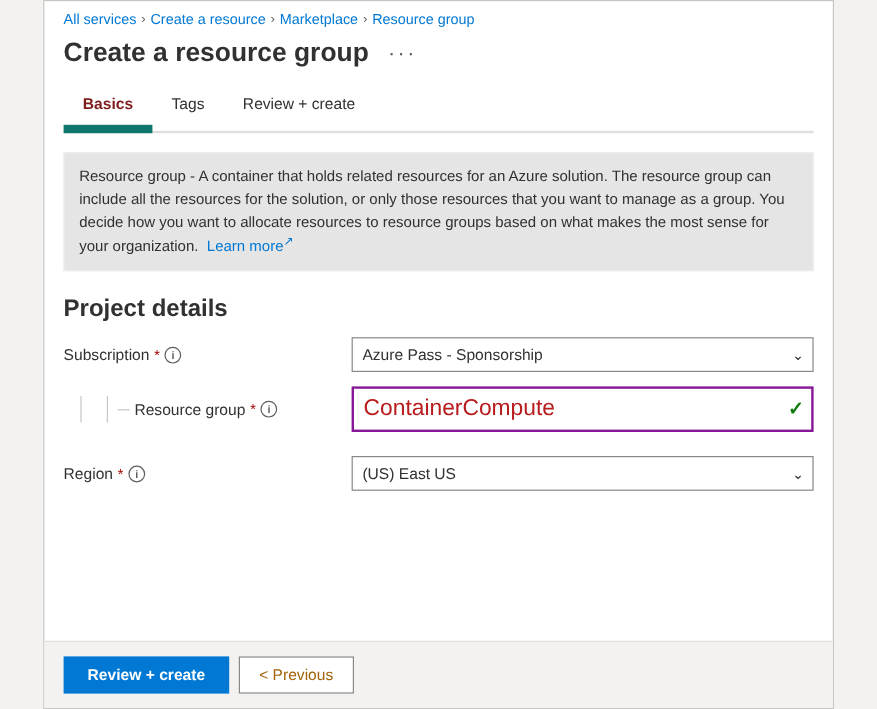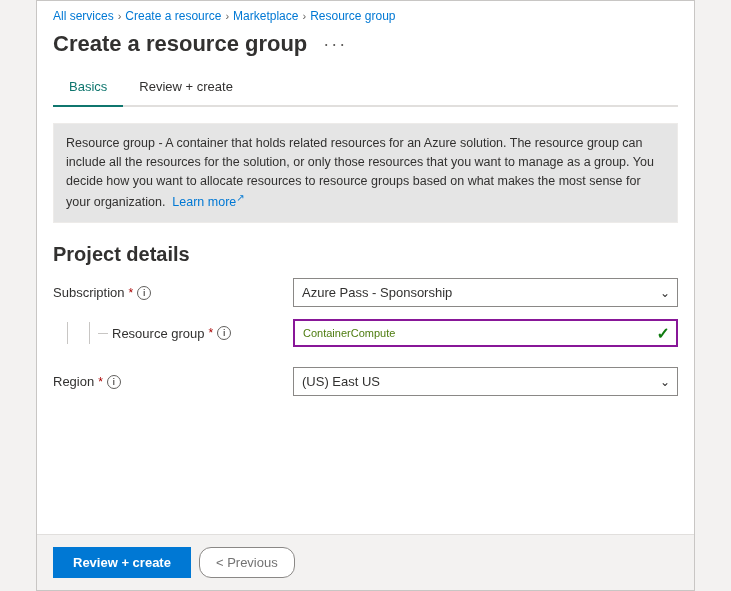--- a/index.html
+++ b/index.html
@@ -71,23 +71,23 @@
     .tab {
       padding: 10px 16px;
       font-size: 13px;
       color: #323130;
       cursor: pointer;
       border-bottom: 3px solid transparent;
       margin-bottom: -2px;
       font-weight: 400;
     }
     .tab.active {
-      color: #0f766e;
-      border-bottom: 2px solid #0f766e;
-      font-weight: 400;
+      color: #7f1d1d;
+      border-bottom: 7px solid #0f766e;
+      font-weight: 700;
     }
 
     
     .description-box {
       background: #e5e5e5;
       border: 1px solid #edebe9;
       padding: 10px 12px;
       font-size: 12.5px;
       color: #323130;
       line-height: 1.5;
@@ -172,22 +172,22 @@
     }
 
     .text-input-wrapper {
       position: relative;
       width: 100%;
     }
     .text-input {
       width: 100%;
       padding: 6px 32px 6px 8px;
       border: 2px solid #881798;
-      font-size: 11px;
-      color: #4d7c0f;
+      font-size: 19px;
+      color: #b91c1c;
       outline: none;
     }
     .check-icon {
       position: absolute;
       right: 8px;
       top: 50%;
       transform: translateY(-50%);
       color: #107c10;
       font-size: 16px;
       font-weight: 700;
@@ -213,23 +213,22 @@
     }
     .btn-secondary {
       background: #fff;
       color: #323130;
       border: 1px solid #8a8886;
       padding: 7px 16px;
       font-size: 13px;
       cursor: pointer;
     }
     .btn-secondary:disabled {
-      color: #737373;
+      color: #a16207;
       cursor: not-allowed;
-      border-radius: 12px;
     }
   </style>
 </head>
 <body>
 
 <div class="window">
 
   <div class="breadcrumb">
     <a>All services</a>
     <span class="sep">›</span>
@@ -242,20 +241,21 @@
 
   <div class="page-header">
     <span class="page-title">Create a resource group</span>
     <span class="page-menu-icon">···</span>
   </div>
 
   <div class="main-content">
 
     <div class="tabs">
       <div class="tab active">Basics</div>
+      <div class="tab">Tags</div>
       <div class="tab">Review + create</div>
     </div>
 
     <div class="description-box">
       <span>Resource group - A container that holds related resources for an Azure solution. The resource group can include all the resources for the solution, or only those resources that you want to manage as a group. You decide how you want to allocate resources to resource groups based on what makes the most sense for your organization.</span>
       &nbsp;<a><span>Learn more</span><span class="external-icon">↗</span></a>
     </div>
 
     <div class="project-details">
       <div class="section-title">Project details</div>

